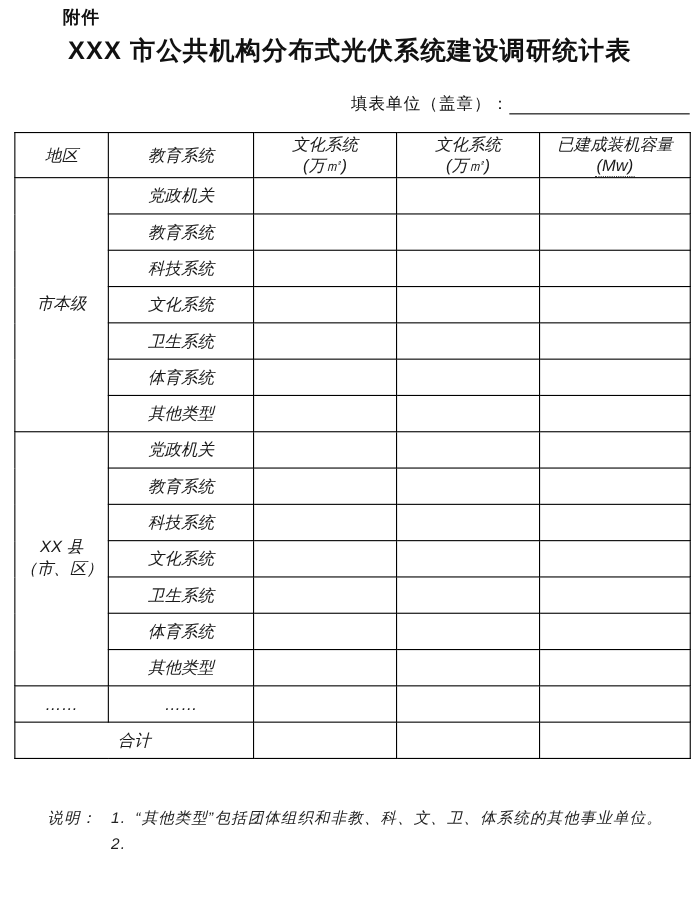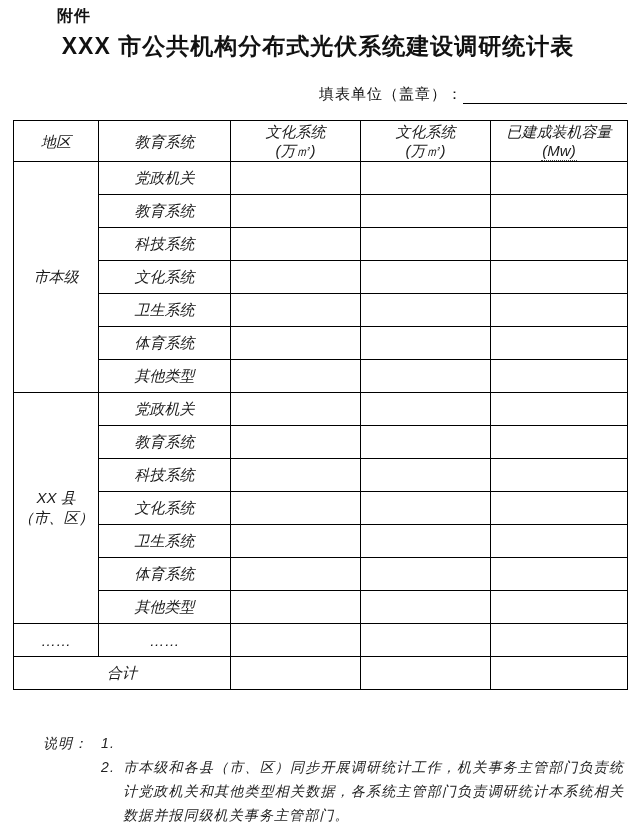--- a/index.html
+++ b/index.html
@@ -198,19 +198,19 @@
       <td></td>
       <td></td>
     </tr>
   </tbody>
 </table>
 
 <div class="notes">
   <div class="note-item">
     <span class="note-prefix">说明：</span>
     <span class="note-num">1.</span>
+    <span class="note-body">“其他类型”包括团体组织和非教、科、文、卫、体系统的其他事业单位。</span>
   </div>
   <div class="note-item">
     <span class="note-prefix"></span>
     <span class="note-num">2.</span>
-    <span class="note-body">市本级和各县（市、区）同步开展调研统计工作，机关事务主管部门负责统计党政机关和其他类型相关数据，各系统主管部门负责调研统计本系统相关数据并报同级机关事务主管部门。</span>
   </div>
 </div>
 
 </body></html>

